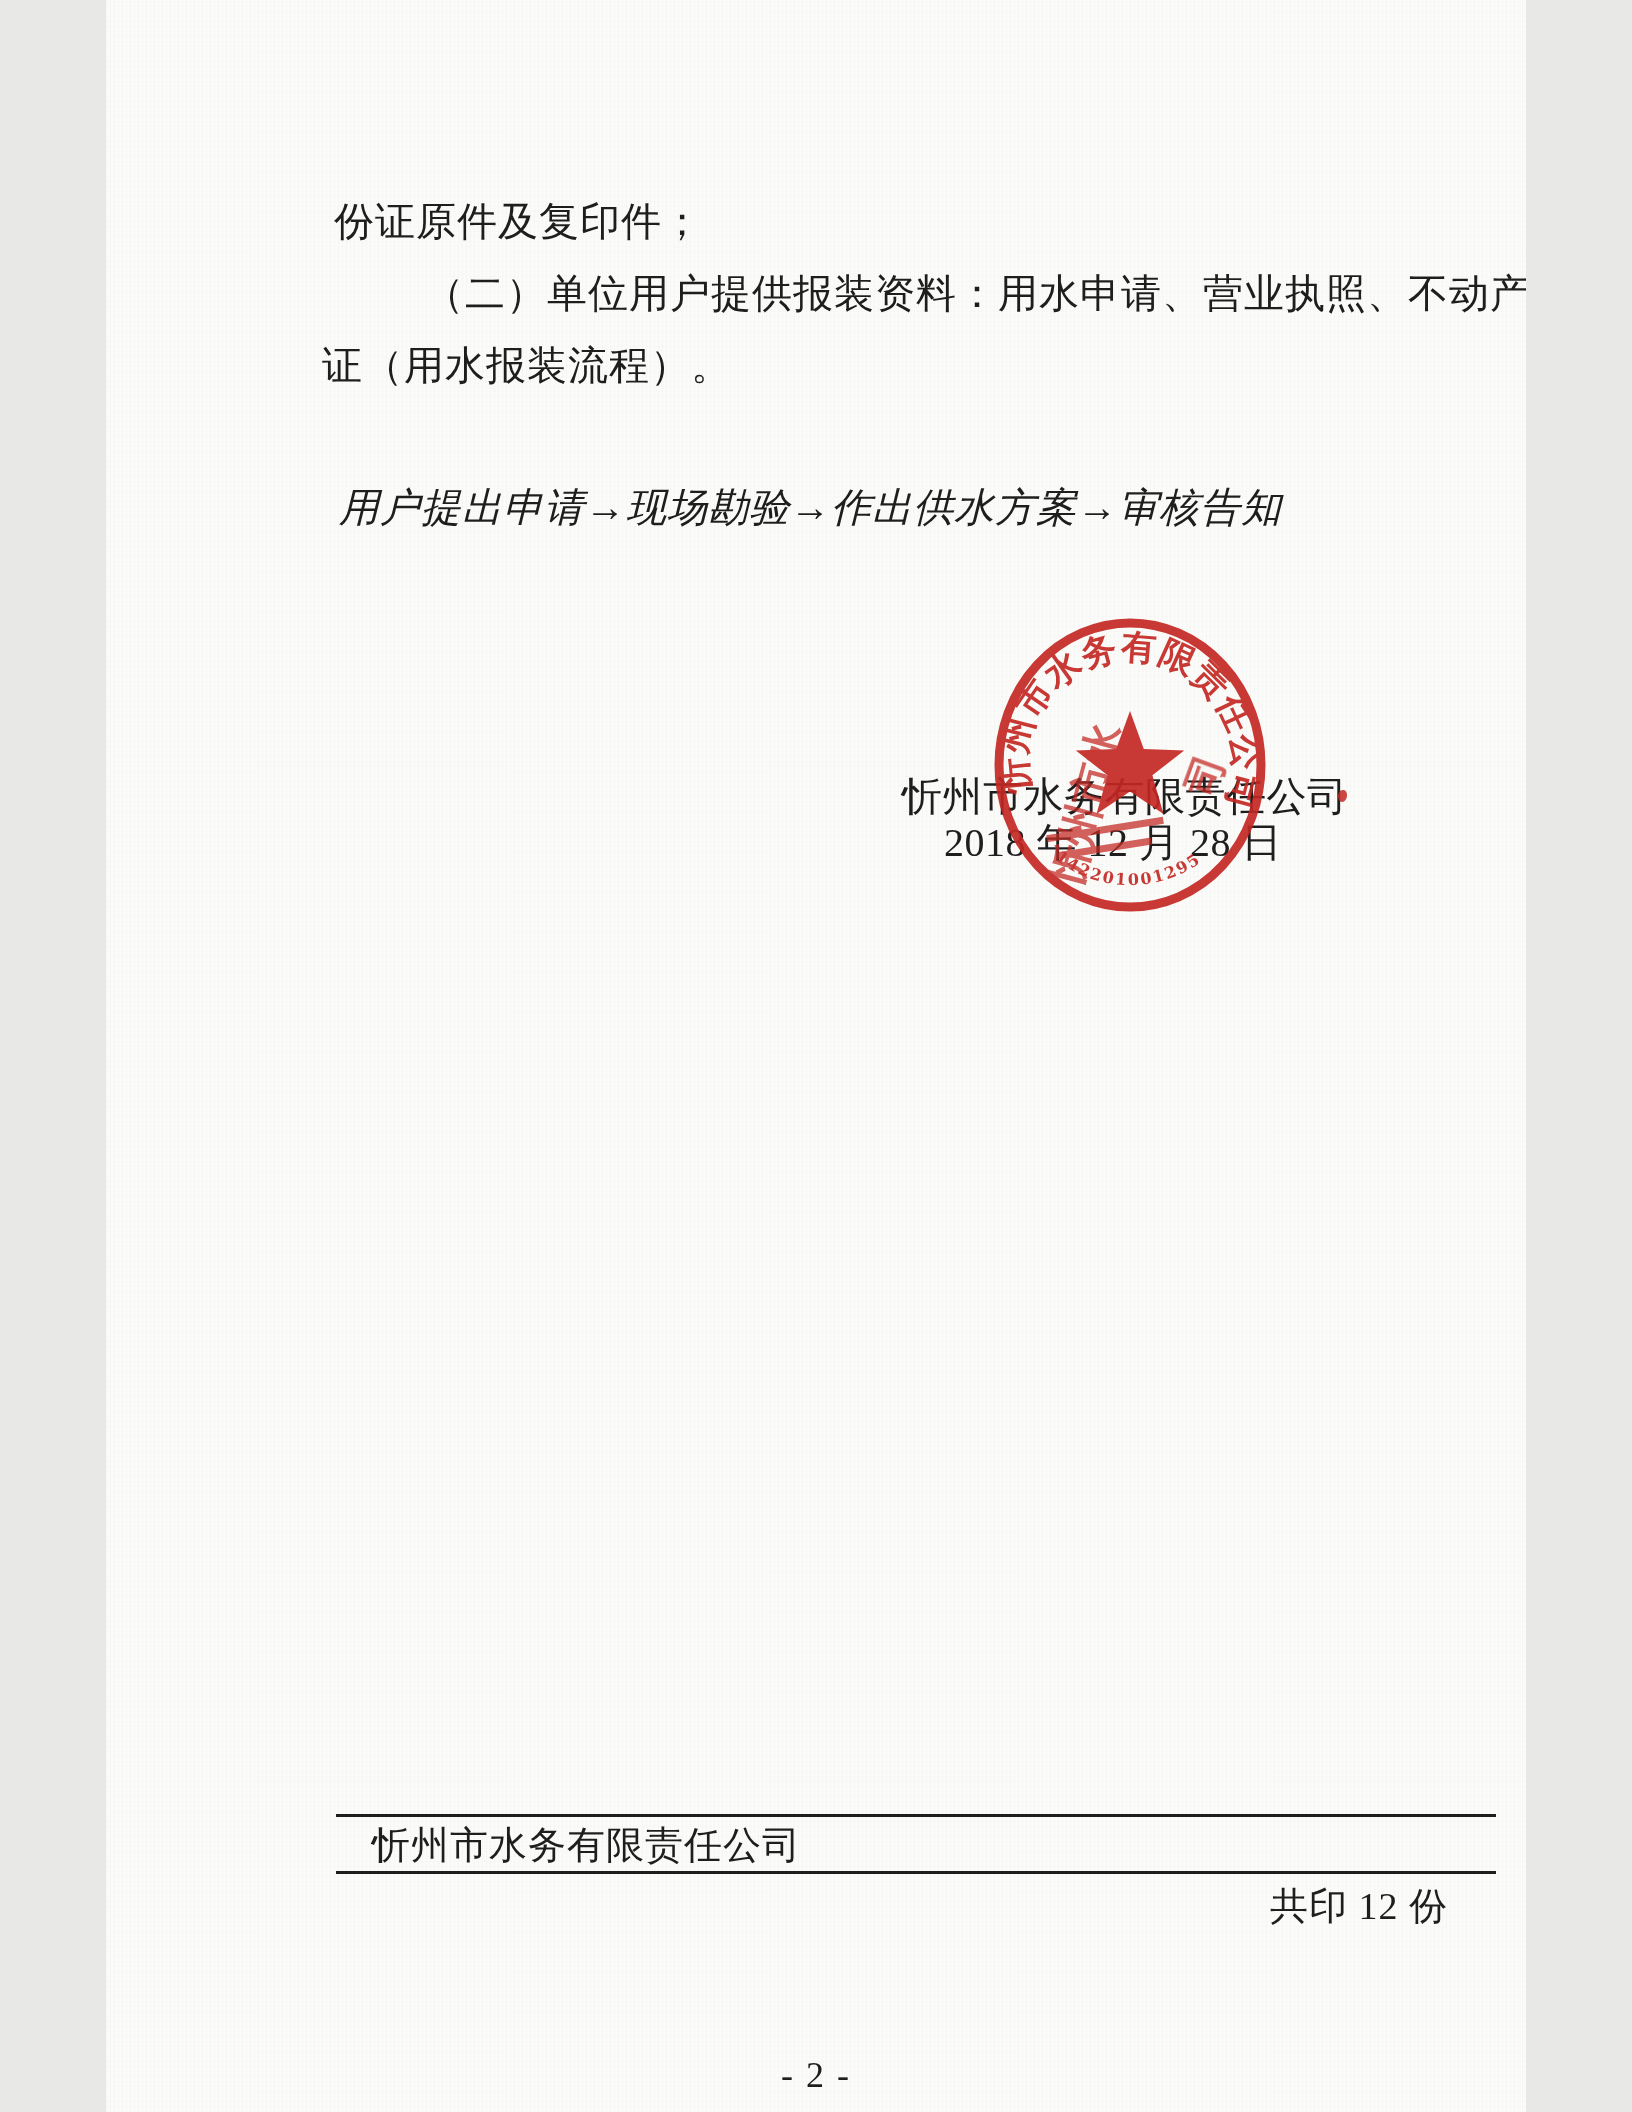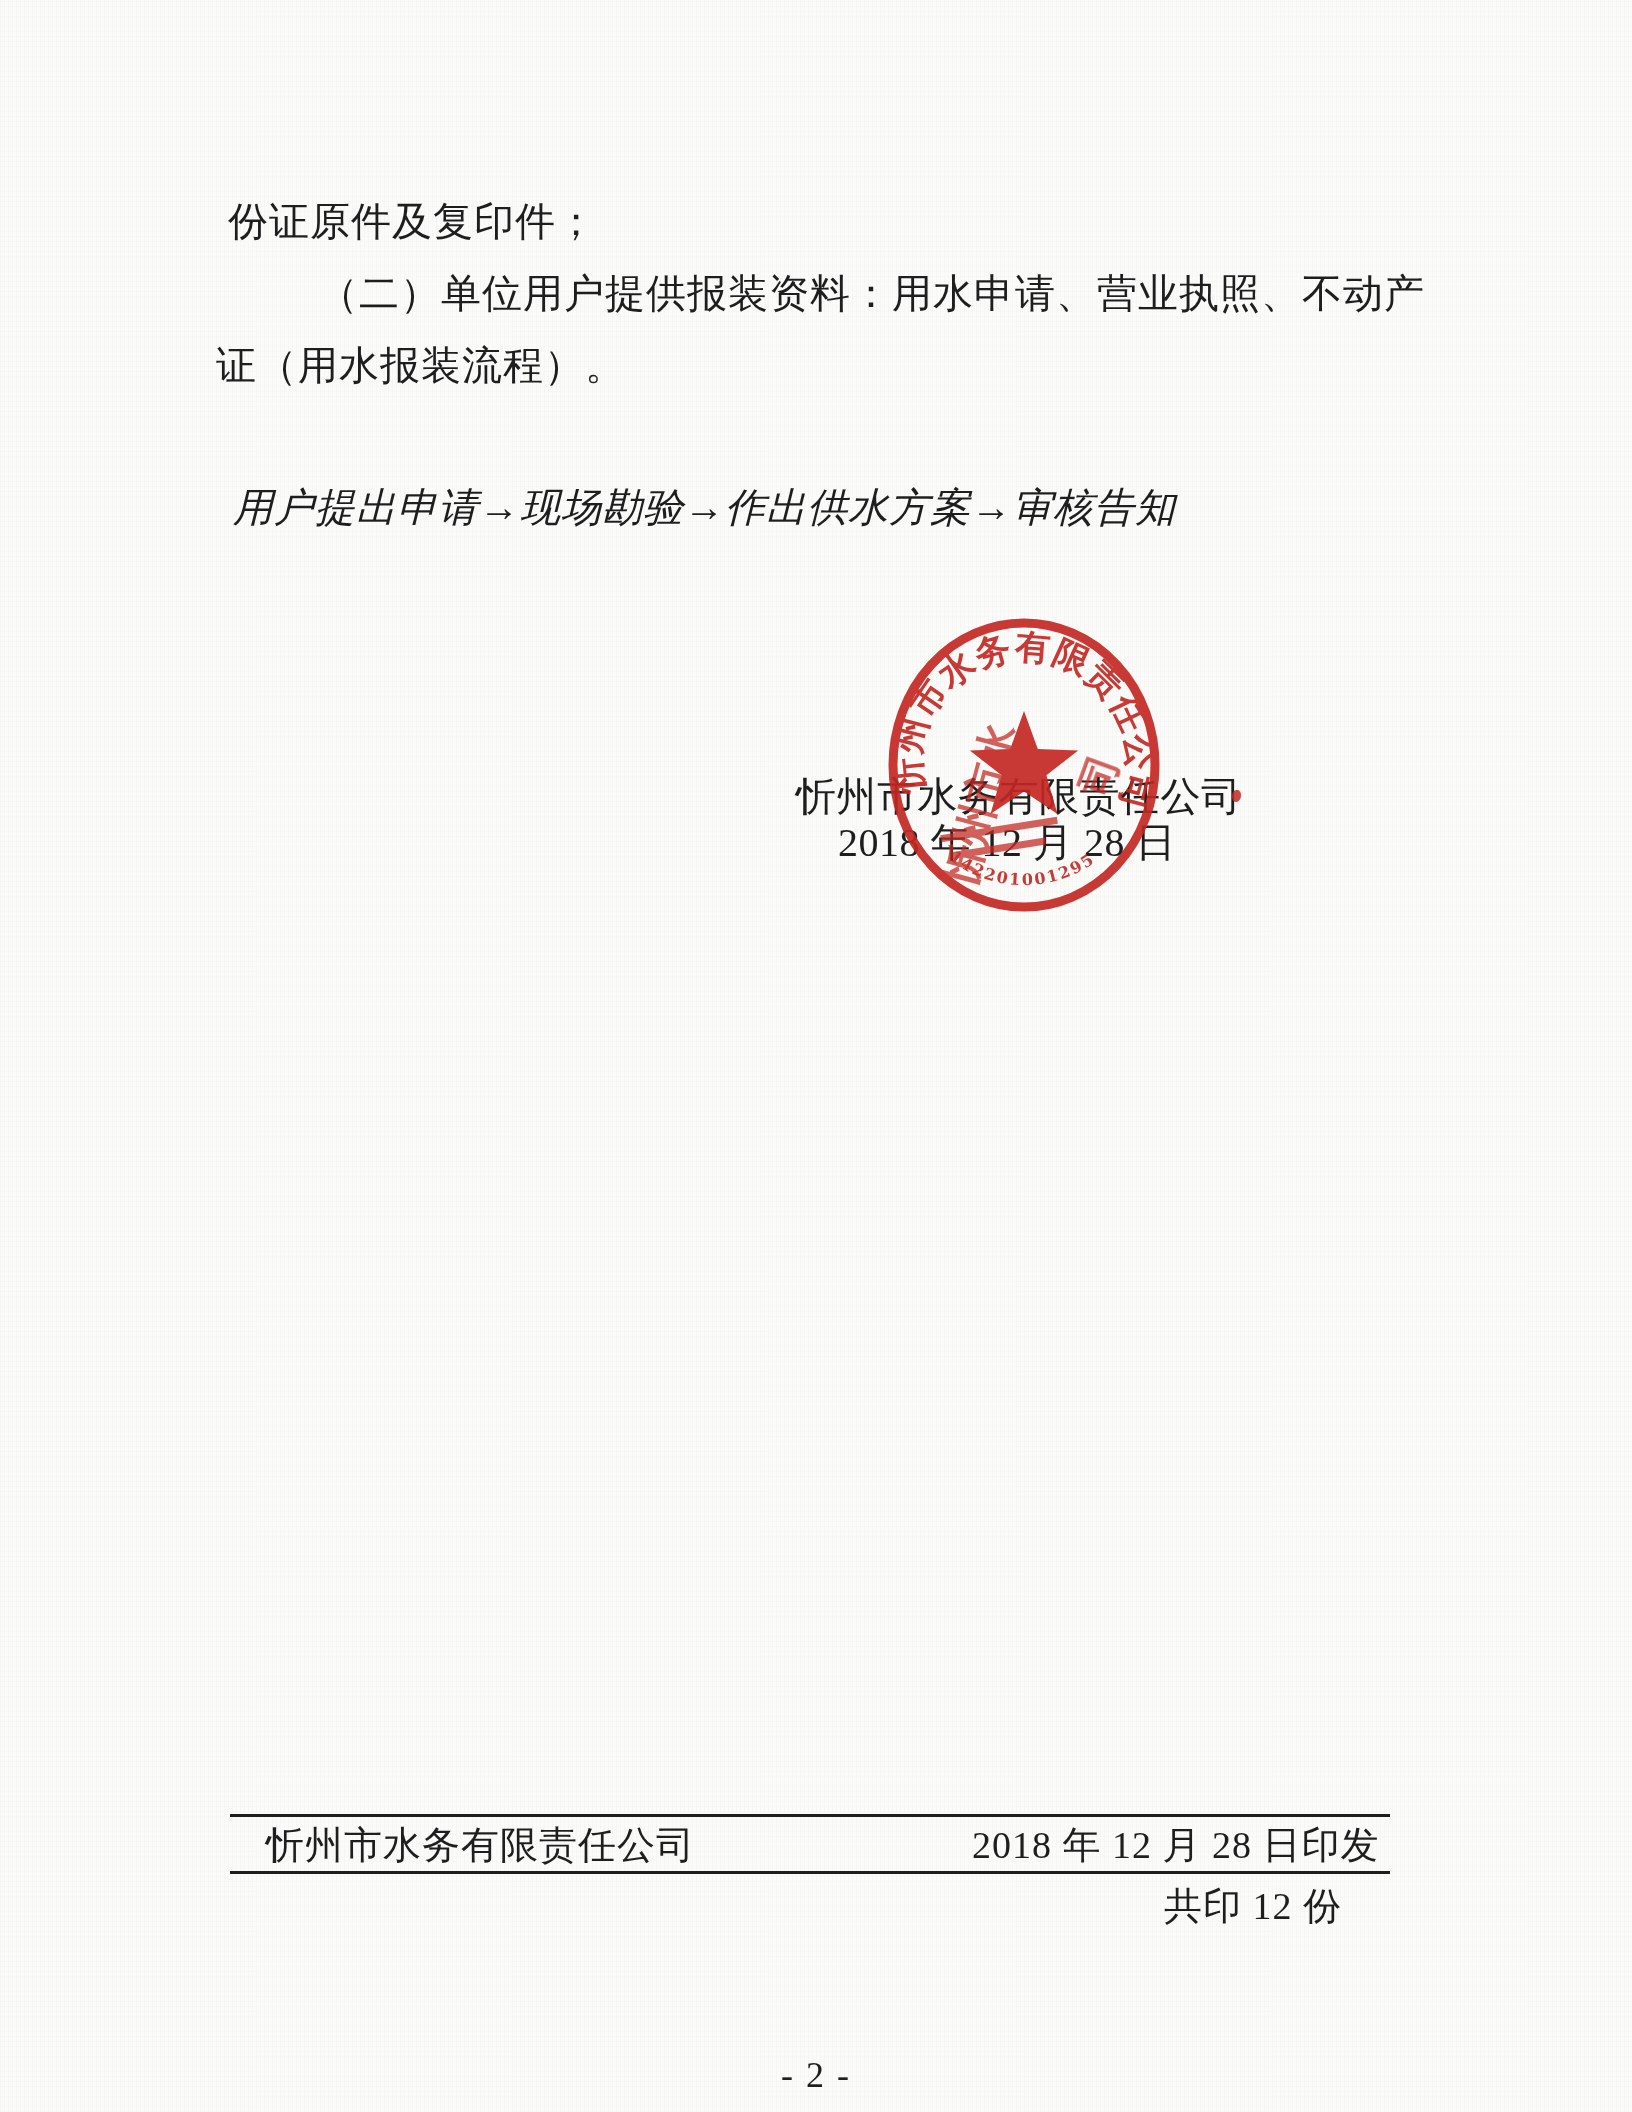--- a/index.html
+++ b/index.html
@@ -4,21 +4,21 @@
 <style>
   :root{
     --paper:#fbfbf9;
     --ink:#1e1e1e;
     --underline-red:#e21515;
     --seal-red:#c32823;
   }
   html,body{margin:0;padding:0;background:#e8e8e6;}
   .page{
     position:relative;
-    width:1632px;height:2112px;
+    width:1420px;height:2112px;
     margin:0 auto;
     background:var(--paper);
     color:var(--ink);
     font-family:"Liberation Serif","DejaVu Serif",serif;
     overflow:hidden;
   }
   
   .page::before{
     content:"";
     position:absolute;inset:0;
@@ -104,18 +104,17 @@
           <rect x="150" y="241" width="96" height="7" transform="rotate(-9 198 244)"></rect>
         </g>
       </g>
     </svg>
   </div>
 
   <div class="rule rule-top"></div>
   <div class="rule rule-bottom"></div>
 
   <div class="foot foot-issuer">忻州市水务有限责任公司</div>
-  <div class="foot foot-date">2018 年 12 月 28 日印发</div>
   <div class="foot foot-copies">共印 12 份</div>
 
   <div class="pagenum">- 2 -</div>
 
 </div>
 
 </body></html>

